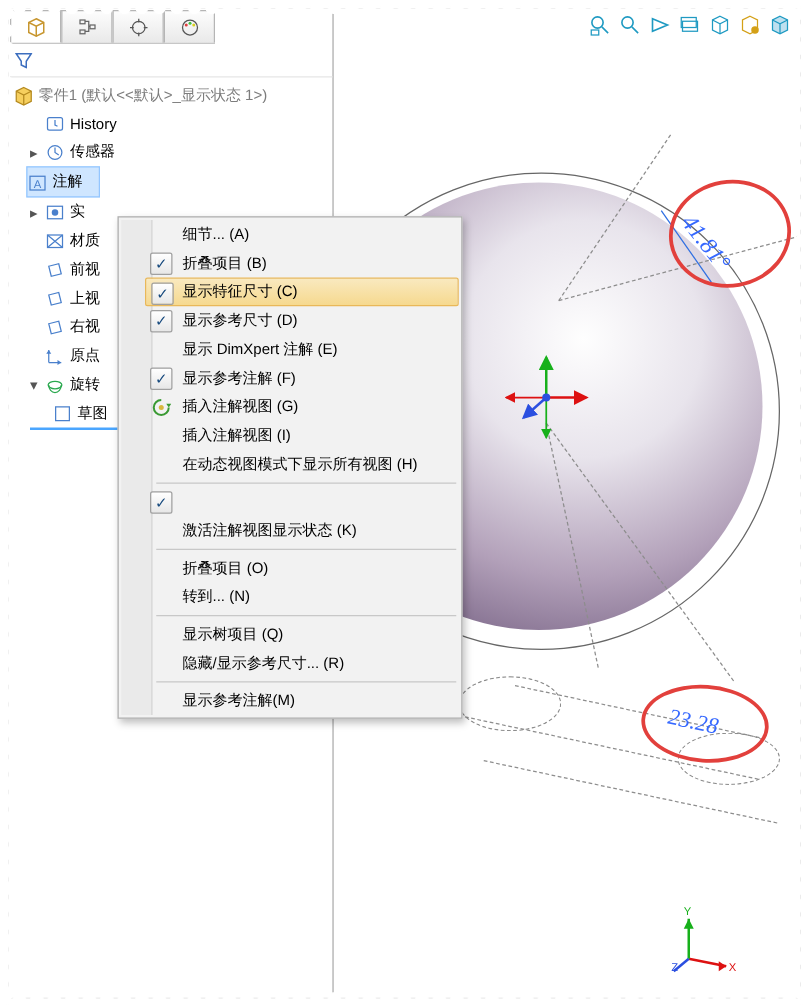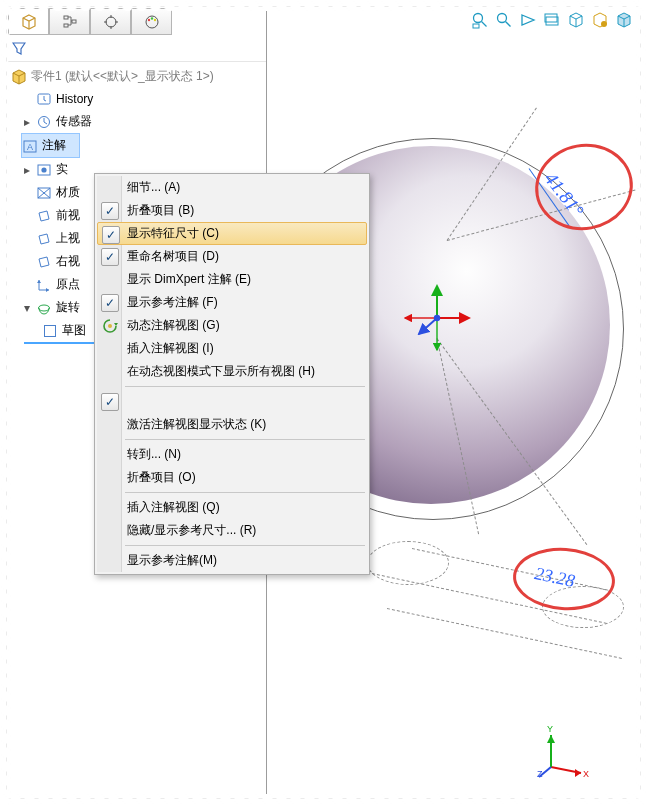--- a/index.html
+++ b/index.html
@@ -144,20 +144,21 @@
     background: #eaeaea;
     border-right: 1px solid #d5d5d5;
   }
   .menu-item {
     position: relative;
     height: 23px;
     display: flex;
     align-items: center;
     padding-left: 30px;
     cursor: default;
+    margin-left: 19px;
   }
   .menu-item.hover {
     background: linear-gradient(#f9e9bf, #f6d98f);
     border: 1px solid #e9b859;
     border-radius: 2px;
     padding-left: 29px;
     height: 21px;
   }
   .menu-item .check {
     position: absolute;
@@ -431,62 +432,62 @@
           <div class="menu-item">
             <span class="check">✓</span>
             <span>折叠项目 (B)</span>
           </div>
           <div class="menu-item hover">
             <span class="check">✓</span>
             <span>显示特征尺寸 (C)</span>
           </div>
           <div class="menu-item">
             <span class="check">✓</span>
-            <span>重命名树项目 (D)</span>
+            <span>显示参考尺寸 (D)</span>
           </div>
           <div class="menu-item">
             <span>显示 DimXpert 注解 (E)</span>
           </div>
           <div class="menu-item">
             <span class="check">✓</span>
             <span>显示参考注解 (F)</span>
           </div>
           <div class="menu-item">
             <span class="glyph">
               <svg width="16" height="16" viewBox="0 0 16 16">
                 <path d="M8 2a6 6 0 1 0 6 6" fill="none" stroke="#3a9a33" stroke-width="1.6"></path>
                 <polygon points="14,8 12,5 16,5" fill="#3a9a33"></polygon>
                 <circle cx="8" cy="8" r="2" fill="#d8b83e"></circle>
               </svg>
             </span>
-            <span>动态注解视图 (G)</span>
+            <span>插入注解视图 (G)</span>
           </div>
           <div class="menu-item">
             <span>插入注解视图 (I)</span>
           </div>
           <div class="menu-item">
             <span>在动态视图模式下显示所有视图 (H)</span>
           </div>
           <div class="menu-sep"></div>
           <div class="menu-item">
             <span class="check">✓</span>
           </div>
           <div class="menu-item">
             <span>激活注解视图显示状态 (K)</span>
           </div>
           <div class="menu-sep"></div>
           <div class="menu-item">
+            <span>折叠项目 (O)</span>
+          </div>
+          <div class="menu-item">
             <span>转到... (N)</span>
           </div>
-          <div class="menu-item">
-            <span>折叠项目 (O)</span>
-          </div>
           <div class="menu-sep"></div>
           <div class="menu-item">
-            <span>插入注解视图 (Q)</span>
+            <span>显示树项目 (Q)</span>
           </div>
           <div class="menu-item">
             <span>隐藏/显示参考尺寸... (R)</span>
           </div>
           <div class="menu-sep"></div>
           <div class="menu-item">
             <span>显示参考注解(M)</span>
           </div>
         </div>
     </div>

